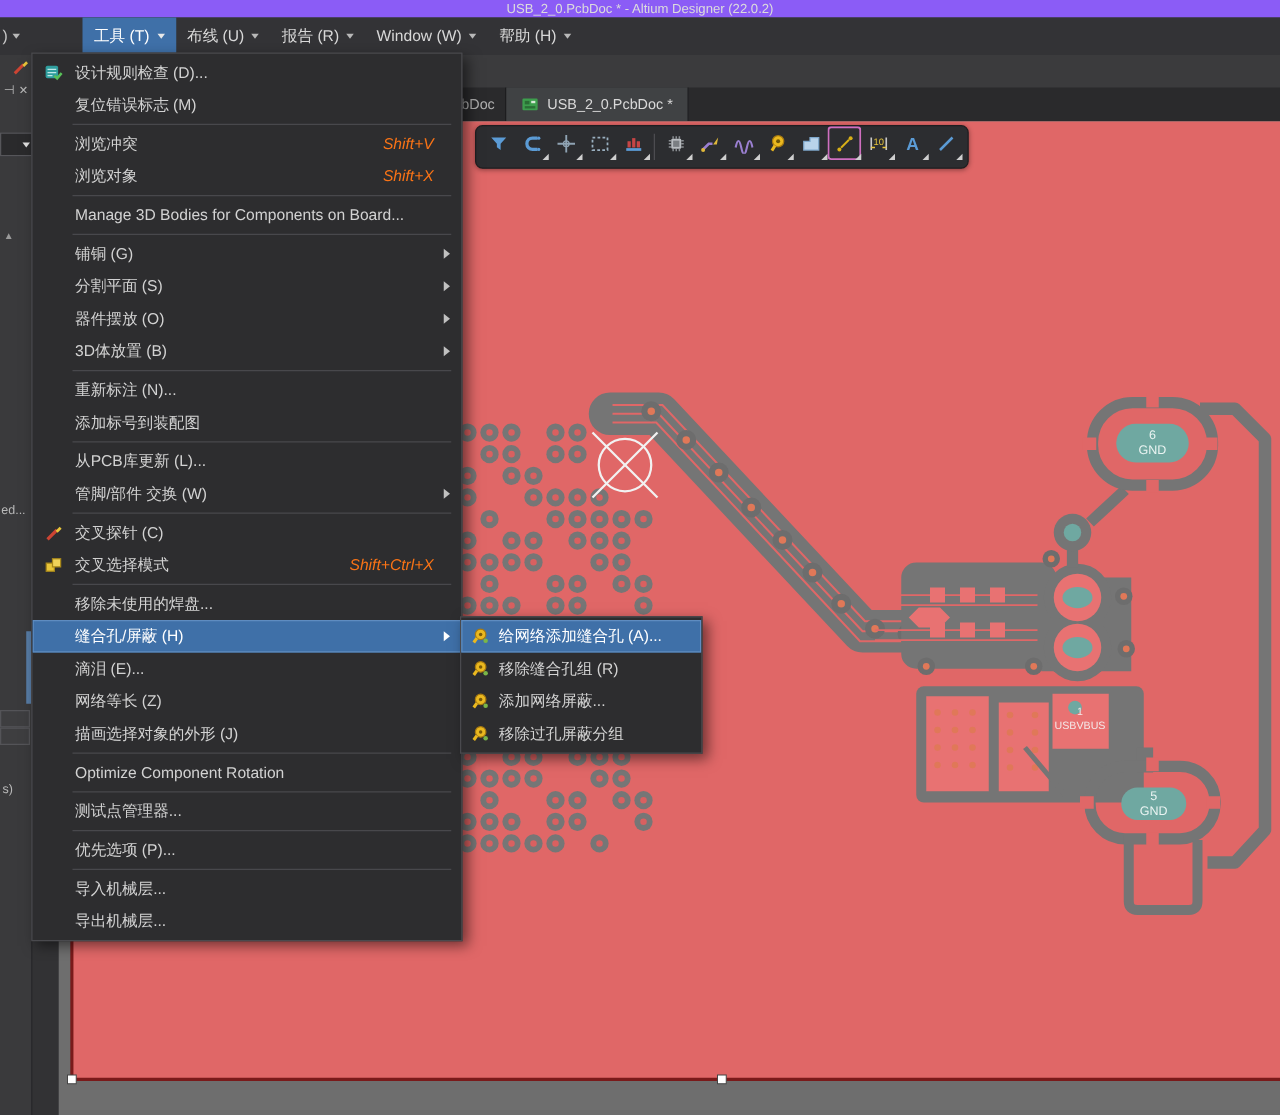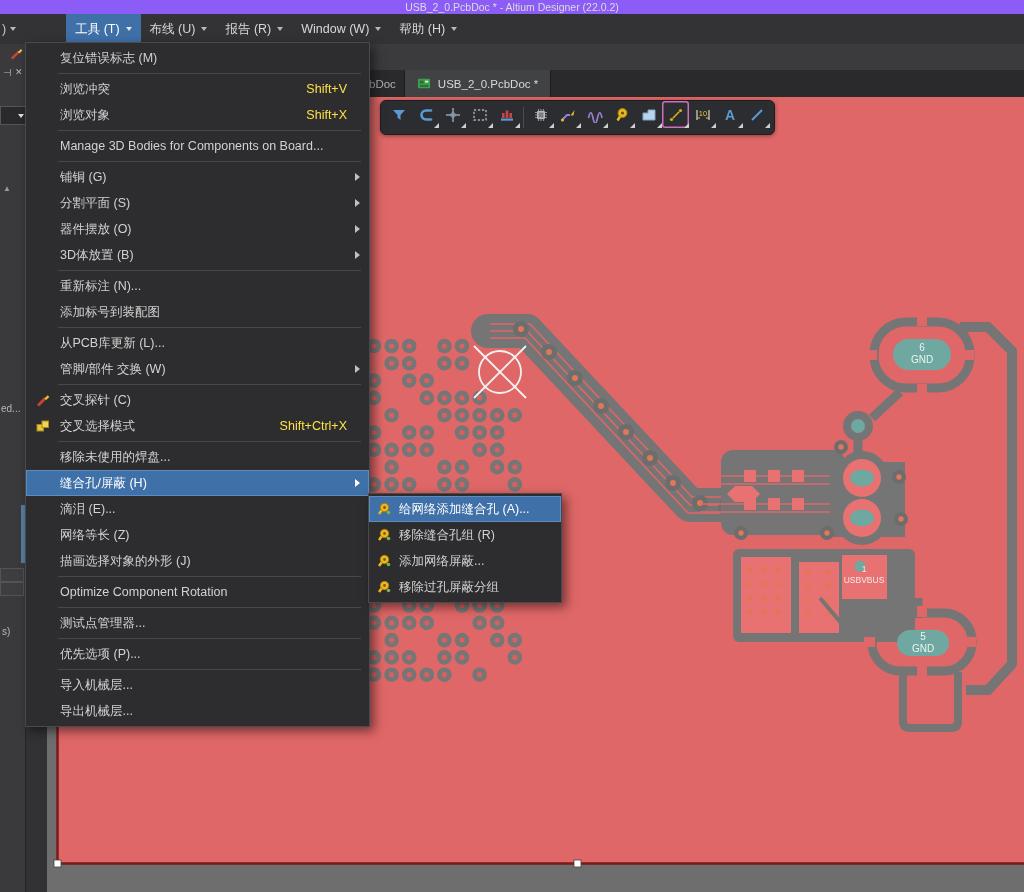--- a/index.html
+++ b/index.html
@@ -51,21 +51,21 @@
   
   .menu-popup{position:absolute;left:25px;top:42px;width:343px;background:#2d2d2f;border:1px solid #4a4a4e;
     box-shadow:4px 4px 10px rgba(0,0,0,.5);z-index:10;padding:2px 0;}
   .submenu-popup{position:absolute;left:368px;top:493px;width:192px;background:#2d2d2f;border:1px solid #4a4a4e;
     box-shadow:4px 4px 10px rgba(0,0,0,.5);z-index:11;padding:2px 0;}
   .menu-item{height:26px;display:flex;align-items:center;color:#d2d2d2;font-size:12.5px;position:relative;cursor:default;}
   .menu-item.highlight{background:#3f70a8;color:#ffffff;box-shadow:0 0 0 1px #5f8cc0 inset;}
   .mi-icon{width:34px;min-width:34px;display:flex;justify-content:center;align-items:center;}
   .submenu-popup .mi-icon{width:30px;min-width:30px;}
   .mi-label{flex:1;white-space:nowrap;}
-  .mi-shortcut{padding-right:22px;color:#fde047;}
+  .mi-shortcut{padding-right:22px;color:#f97316;font-style:italic;}
   .mi-arrow{position:absolute;right:9px;width:0;height:0;border-top:4px solid transparent;border-bottom:4px solid transparent;border-left:5px solid #c0c0c0;}
   .menu-item.highlight .mi-arrow{border-left-color:#fff;}
   .menu-sep{height:1px;background:#48484c;margin:2px 8px 2px 32px;}
 </style>
 </head>
 <body>
 
 <div class="titlebar">
   <span>USB_2_0.PcbDoc * - Altium Designer (22.0.2)</span>
 </div>
@@ -666,20 +666,30 @@
         <svg width="16" height="16" viewBox="0 0 16 16">
           <path d="M3 13L13 3" stroke="#5b9bd5" stroke-width="2"></path>
         </svg>
       </span>
       <span class="dd"></span>
     </div>
   </div>
 
 <div class="menu-popup" id="tools-menu">
     <div class="menu-item">
+      <span class="mi-icon">
+        <svg width="16" height="16" viewBox="0 0 16 16">
+          <rect x="1.5" y="2.5" width="10" height="10" rx="1.5" fill="#2f9e9e"></rect>
+          <path d="M3 5.5h7M3 8h7M3 10.5h4" stroke="#bfe8e8" stroke-width="1"></path>
+          <path d="M8.5 10.5l2.2 2.2 3.6-4.2" stroke="#58c058" stroke-width="2" fill="none"></path>
+        </svg>
+      </span>
+      <span class="mi-label">设计规则检查 (D)...</span>
+    </div>
+    <div class="menu-item">
       <span class="mi-icon"></span>
       <span class="mi-label">复位错误标志 (M)</span>
     </div>
     <div class="menu-sep"></div>
     <div class="menu-item">
       <span class="mi-icon"></span>
       <span class="mi-label">浏览冲突</span>
       <span class="mi-shortcut">Shift+V</span>
     </div>
     <div class="menu-item">

